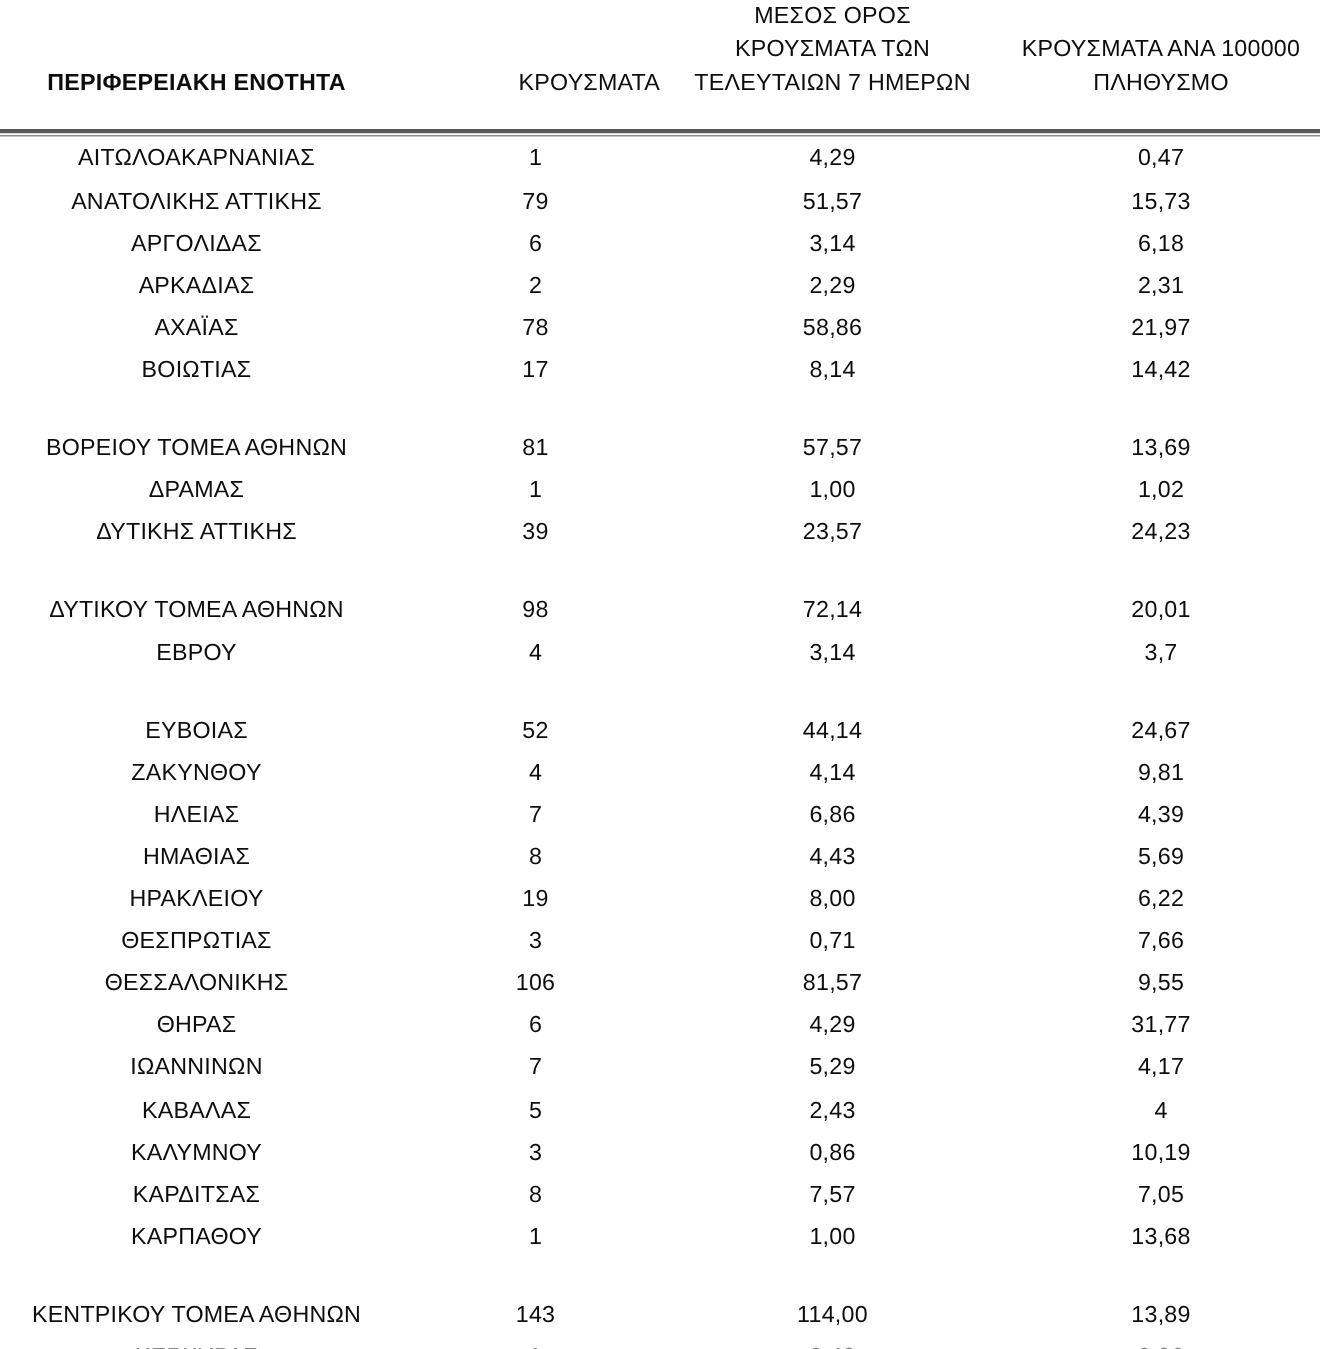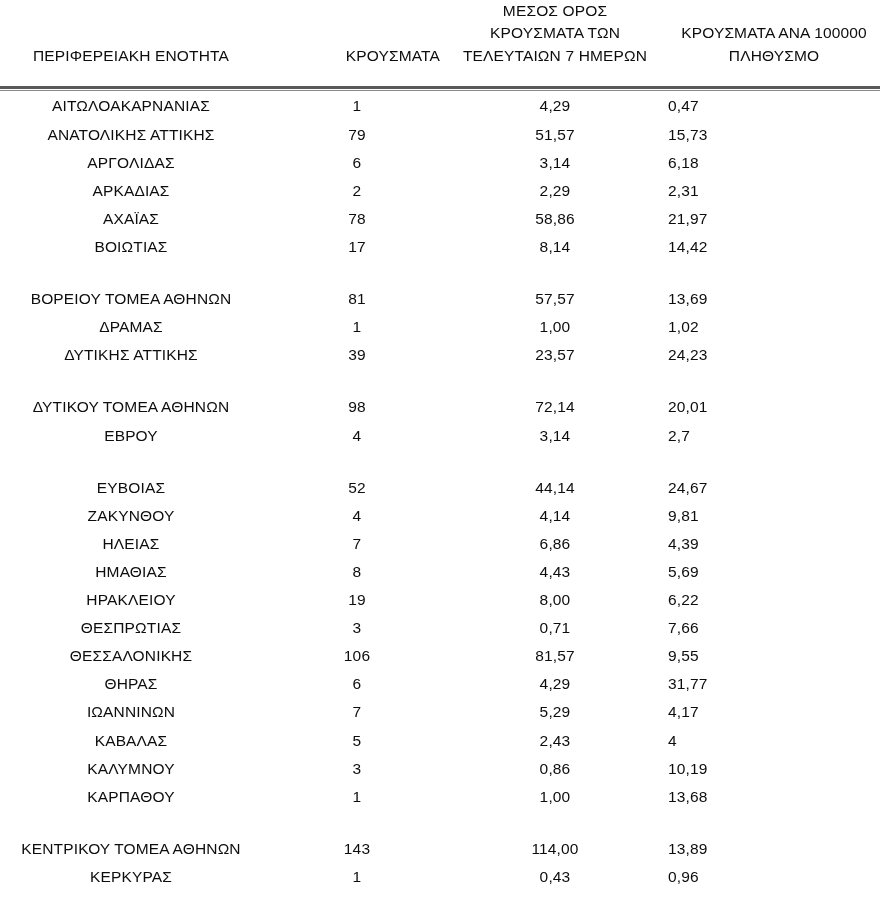--- a/index.html
+++ b/index.html
@@ -38,20 +38,21 @@
     font-weight: normal;
     vertical-align: bottom;
     padding: 0 0 19px 0;
     line-height: 1.45;
     letter-spacing: 0.15px;
   }
 
   th.h-region {
     text-align: center;
     padding-left: 4px;
+    font-weight: bold;
   }
   th.h-cases {
     text-align: right;
     padding-left: 16px;
   }
   th.h-avg7 {
     text-align: center;
     padding-left: 22px;
   }
   th.h-per100k {
@@ -97,20 +98,21 @@
   }
   td.cell-cases {
     text-align: center;
     padding-left: 16px !important;
   }
   td.cell-avg7 {
     text-align: center;
     padding-left: 22px !important;
   }
   td.cell-per100k {
+    text-align: center;
     padding-left: 20px !important;
   }
 
   tbody tr.spacer-row td {
     padding: 0;
     height: 24px;
     line-height: 24px;
     font-size: 0;
   }
 </style>
@@ -218,21 +220,21 @@
         <tr class="data-row">
           <td class="cell-region">ΔΥΤΙΚΟΥ ΤΟΜΕΑ ΑΘΗΝΩΝ</td>
           <td class="cell-cases">98</td>
           <td class="cell-avg7">72,14</td>
           <td class="cell-per100k">20,01</td>
         </tr>
         <tr class="data-row">
           <td class="cell-region">ΕΒΡΟΥ</td>
           <td class="cell-cases">4</td>
           <td class="cell-avg7">3,14</td>
-          <td class="cell-per100k">2,7</td>
+          <td class="cell-per100k">3,7</td>
         </tr>
         <tr class="spacer-row">
           <td colspan="4"></td>
         </tr>
         <tr class="data-row">
           <td class="cell-region">ΕΥΒΟΙΑΣ</td>
           <td class="cell-cases">52</td>
           <td class="cell-avg7">44,14</td>
           <td class="cell-per100k">24,67</td>
         </tr>
@@ -290,20 +292,26 @@
           <td class="cell-avg7">2,43</td>
           <td class="cell-per100k">4</td>
         </tr>
         <tr class="data-row">
           <td class="cell-region">ΚΑΛΥΜΝΟΥ</td>
           <td class="cell-cases">3</td>
           <td class="cell-avg7">0,86</td>
           <td class="cell-per100k">10,19</td>
         </tr>
         <tr class="data-row">
+          <td class="cell-region">ΚΑΡΔΙΤΣΑΣ</td>
+          <td class="cell-cases">8</td>
+          <td class="cell-avg7">7,57</td>
+          <td class="cell-per100k">7,05</td>
+        </tr>
+        <tr class="data-row">
           <td class="cell-region">ΚΑΡΠΑΘΟΥ</td>
           <td class="cell-cases">1</td>
           <td class="cell-avg7">1,00</td>
           <td class="cell-per100k">13,68</td>
         </tr>
         <tr class="spacer-row">
           <td colspan="4"></td>
         </tr>
         <tr class="data-row">
           <td class="cell-region">ΚΕΝΤΡΙΚΟΥ ΤΟΜΕΑ ΑΘΗΝΩΝ</td>

